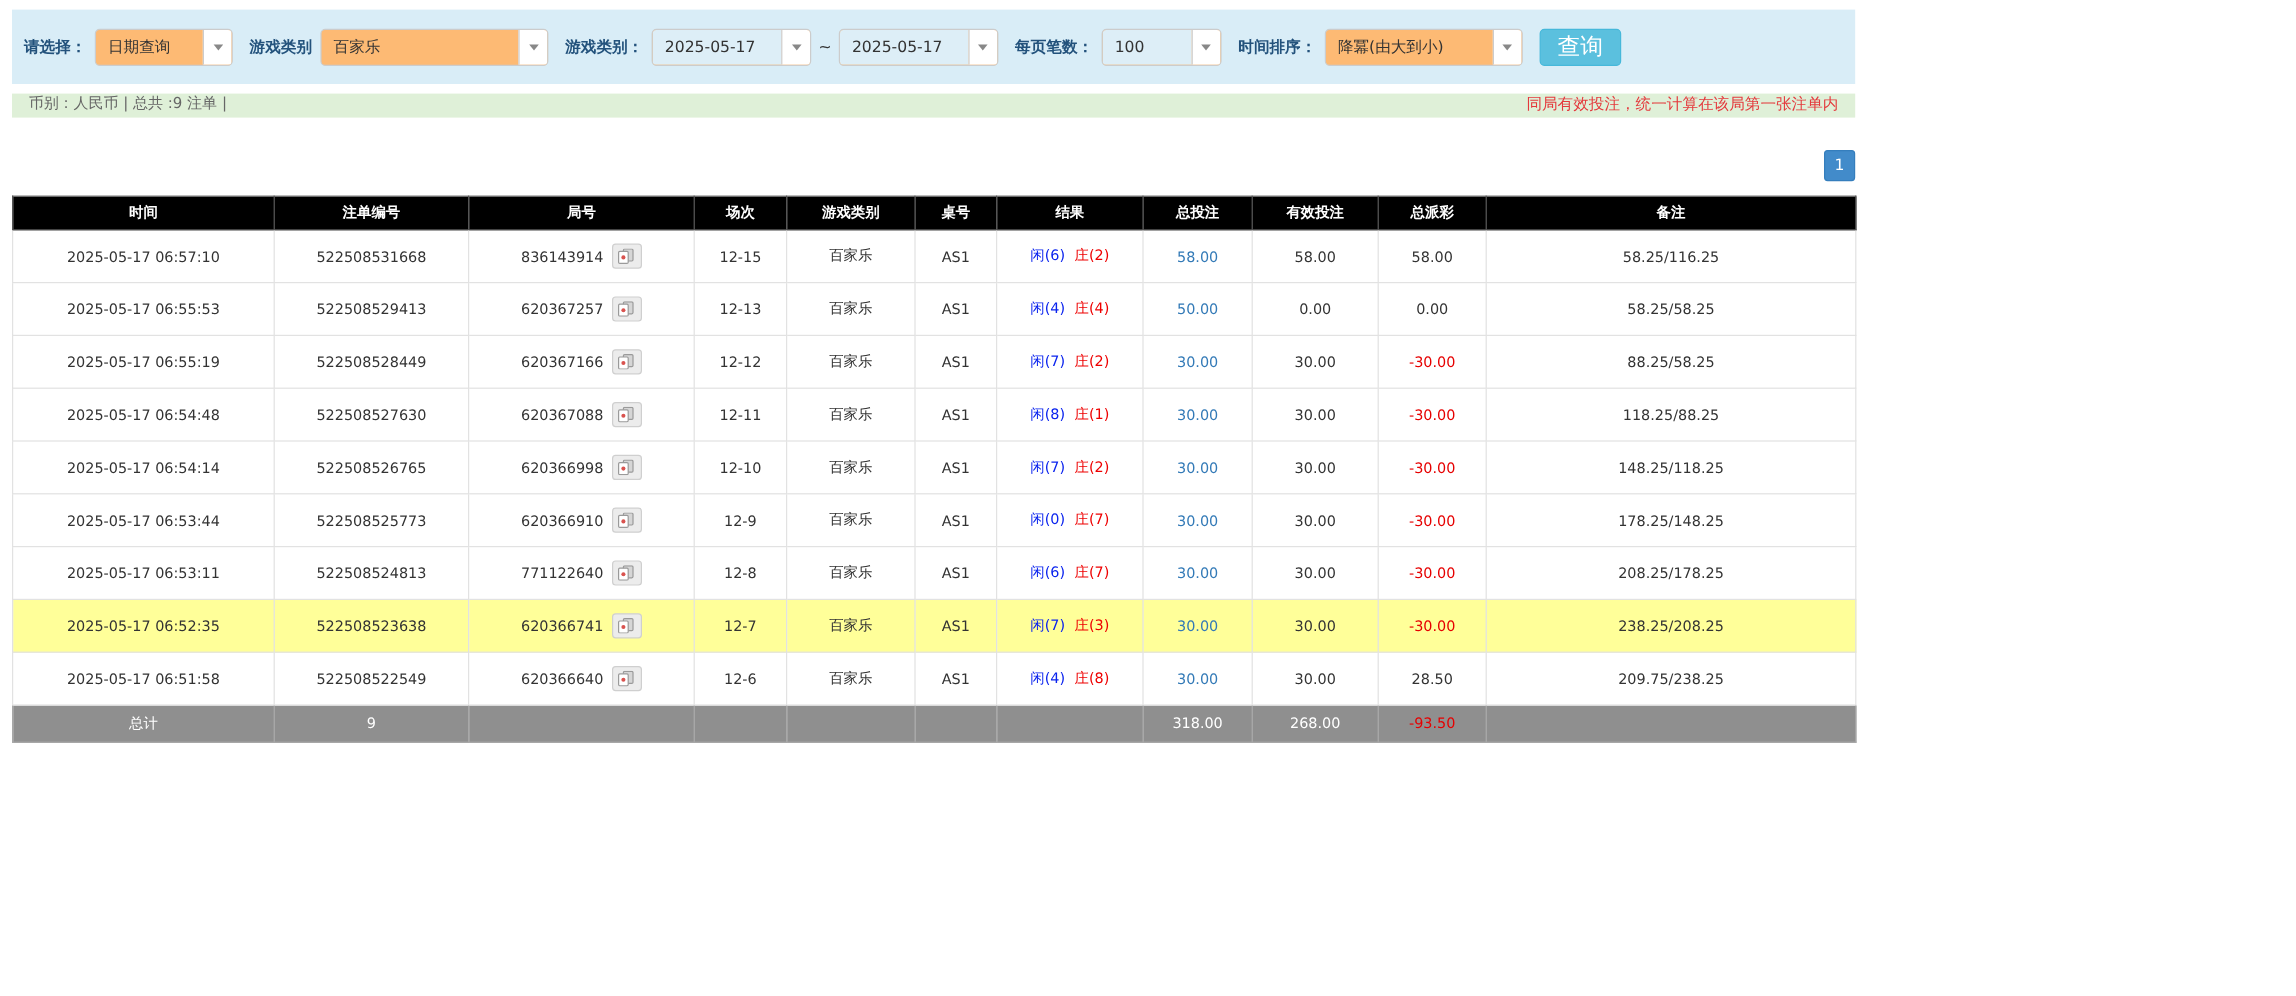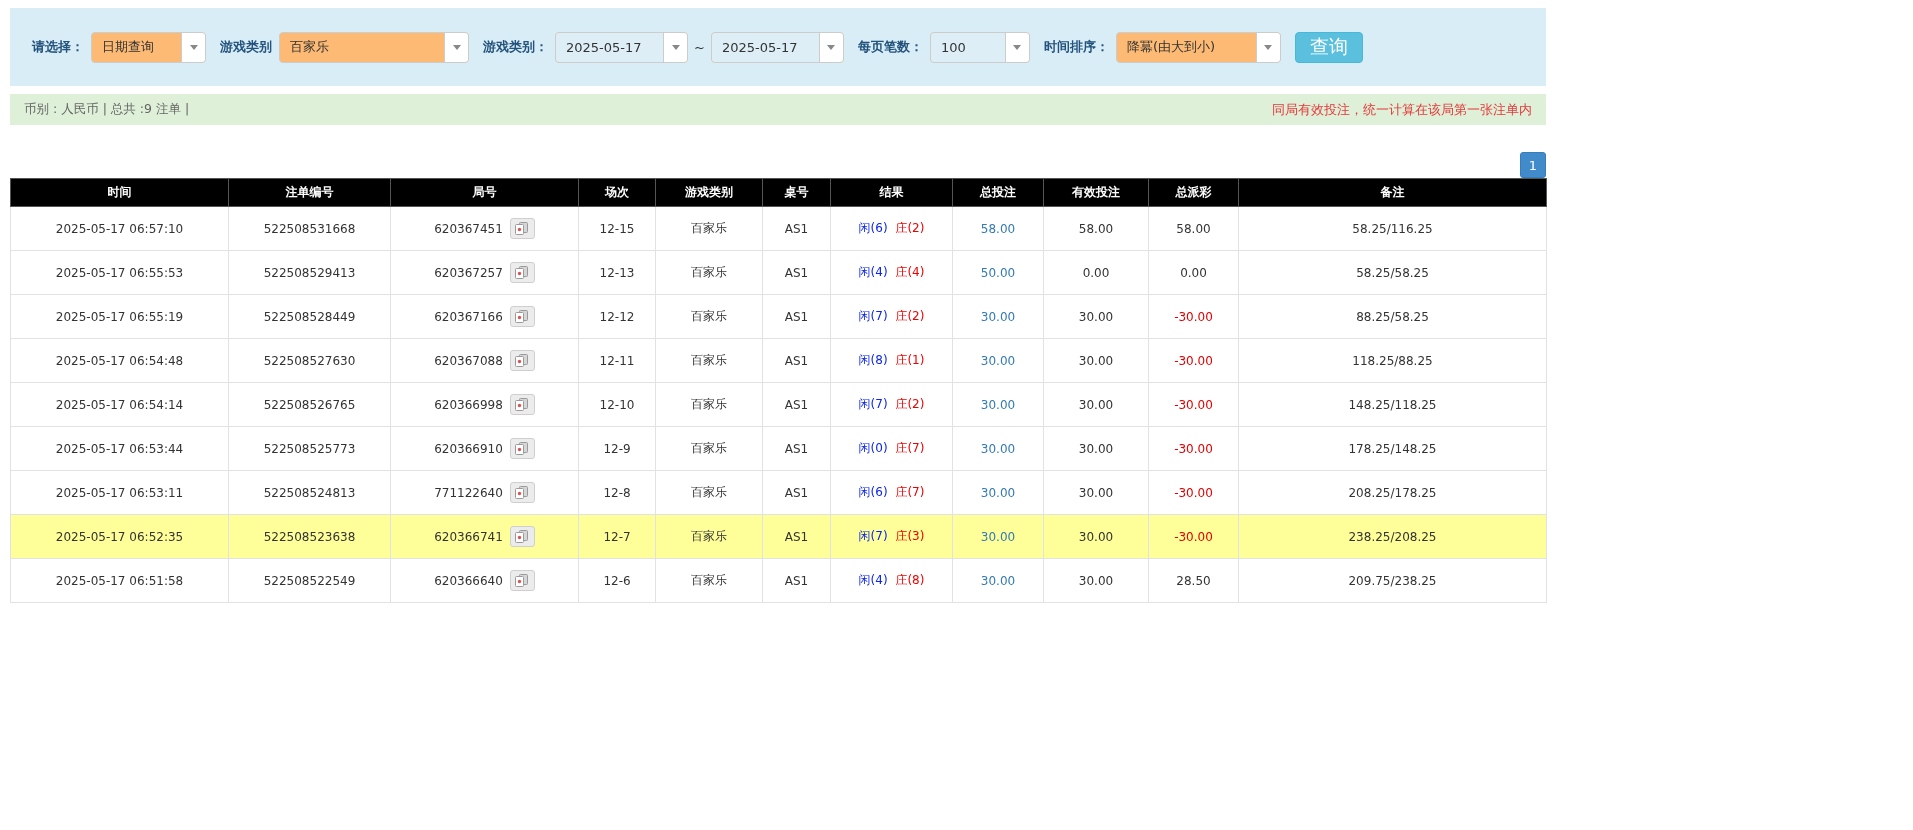--- a/index.html
+++ b/index.html
@@ -7,22 +7,22 @@
   body {
     width: 1913px; height: 830px; position: relative;
     font-family: "DejaVu Sans", "Liberation Sans", sans-serif;
     font-size: 12px; color: #333;
   }
   .page { width: 1536px; margin: 8px 0 0 10px; }
 
   
   .filter-bar {
     background: var(--filter_bg, #d9edf7);
-    height: 78px; display: flex; align-items: center;
-    padding: 0 20px; white-space: nowrap;
+    height: 62px; display: flex; align-items: center;
+    padding: 0 8px; white-space: nowrap;
   }
   .flabel {
     font-size: 13px; font-weight: bold;
     color: var(--label_blue, #23527c);
     margin: 0 7px 0 14px;
   }
   .flabel:first-child { margin-left: 2px; }
   .sel {
     display: inline-flex; align-items: stretch; height: 31px;
     border: 1px solid #ccc; border-radius: 4px; background: #fdba74;
@@ -46,38 +46,38 @@
     margin-left: 14px; height: 31px; padding: 0 14px;
     background: var(--button_cyan, #5bc0de); color: #fff;
     border: 1px solid #46b8da; border-radius: 4px;
     font-size: 19px; cursor: pointer;
     font-family: "DejaVu Sans", "Liberation Sans", sans-serif;
   }
 
   
   .info-bar {
     margin-top: 8px; background: var(--info_bg, #dff0d8);
-    height: 31px; padding: 0 14px;
-    display: flex; align-items: center; justify-content: space-between;
+    height: 20px; padding: 0 14px;
+    display: flex; align-items: flex-start; justify-content: space-between;
   }
   .info-left { color: var(--info_text, #666666); font-size: 12.5px; }
   .info-right { color: var(--notice_red, #e4393c); font-size: 13px; }
 
   
   .pagination { margin-top: 27px; display: flex; justify-content: flex-end; }
   .page-btn {
     min-width: 26px; height: 26px; padding: 0 8px;
     background: var(--accent_blue, #428bca); border: 1px solid #357ebd;
     color: #fff; border-radius: 3px; font-size: 13px;
     display: flex; align-items: center; justify-content: center; cursor: pointer;
   }
 
   
   table.bet-table {
-    width: 1536px; border-collapse: collapse; table-layout: fixed;
+    margin-top: 12px; width: 1536px; border-collapse: collapse; table-layout: fixed;
   }
   .bet-table th {
     background: var(--header_bg, #000000); color: #fff;
     font-weight: bold; font-size: 12px; height: 28px;
     border: 1px solid #555; text-align: center;
   }
   .bet-table td {
     height: 44px; border: 1px solid #e2e2e2; background: #fff;
     text-align: center; font-size: 12px; color: #333;
   }
@@ -179,21 +179,21 @@
         <th>总派彩</th>
         <th>备注</th>
       </tr>
     </thead>
     <tbody>
         <tr>
     <td>2025-05-17 06:57:10</td>
     <td>522508531668</td>
     <td>
       <span class="round-wrap">
-        <span>620367451</span>
+        <span>836143914</span>
         <span class="card-btn">
           <svg width="14" height="13" viewBox="0 0 14 13" aria-hidden="true">
             <rect x="4.5" y="0.5" width="8" height="10" rx="1" fill="#d6d6d6" stroke="#9a9a9a"></rect>
             <rect x="0.5" y="2.5" width="8" height="10" rx="1" fill="#ffffff" stroke="#9a9a9a"></rect>
             <circle cx="4.5" cy="7.5" r="1.7" fill="#d9534f"></circle>
           </svg>
         </span>
       </span>
     </td>
     <td>12-15</td>
@@ -419,15 +419,28 @@
       <span class="player">闲(4)</span>
       <span class="banker">庄(8)</span>
     </td>
     <td class="amount-blue">30.00</td>
     <td>30.00</td>
     <td>28.50</td>
     <td>209.75/238.25</td>
   </tr>
       </tbody>
     <tfoot>
+      <tr class="summary">
+        <td>总计</td>
+        <td>9</td>
+        <td></td>
+        <td></td>
+        <td></td>
+        <td></td>
+        <td></td>
+        <td>318.00</td>
+        <td>268.00</td>
+        <td class="neg">-93.50</td>
+        <td></td>
+      </tr>
     </tfoot>
   </table>
 </div>
 
 </body></html>

